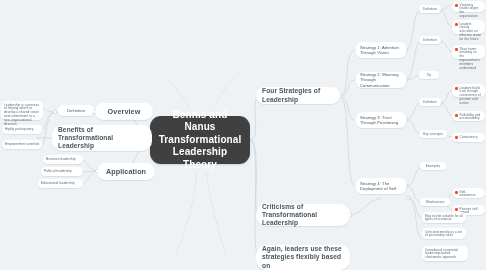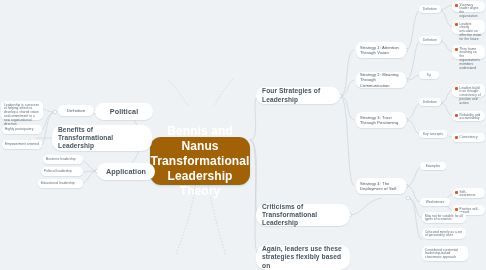--- a/index.html
+++ b/index.html
@@ -18,30 +18,29 @@
     color:#47555e;
     border-radius:9px;
     box-sizing:border-box;
     display:flex;
     align-items:center;
     line-height:1.25;
     box-shadow:0 1px 1px rgba(120,140,155,.18);
     letter-spacing:.1px;
   }
   .central{
-    background:#a16207;
+    background:#404040;
     color:#ffffff;
     border-radius:11px;
     text-align:center;
     justify-content:center;
-    font-size:12px;
+    font-size:10px;
     font-weight:bold;
     padding:6px 7px;
     box-shadow:0 1px 2px rgba(79,150,195,.3);
-    margin-top:21px;
   }
   .lvl1{
     font-size:7.2px;
     font-weight:bold;
     padding:4px 8px;
     justify-content:center;
     text-align:center;
     border-radius:10px;
   }
   .lvl1.wide{font-size:6.6px;text-align:left;justify-content:flex-start;padding:4px 6px;}
@@ -145,21 +144,21 @@
     <circle class="dot" cx="440" cy="41" r="1.8"></circle>
     <circle class="dot" cx="440" cy="103" r="1.8"></circle>
     <circle class="dot" cx="440" cy="134" r="1.8"></circle>
     <circle class="dot" cx="440" cy="202" r="1.8"></circle>
     <circle class="dot" cx="408" cy="198" r="1.8"></circle>
     <circle class="dot" cx="350" cy="215" r="1.8"></circle>
   </svg>
 
   <div class="node central" style="left:150px;top:116px;width:100px;height:48px;">Bennis and Nanus Transformational Leadership Theory</div>
 
-  <div class="node lvl1" style="left:95px;top:103px;width:58px;height:17px;">Political</div>
+  <div class="node lvl1" style="left:95px;top:103px;width:58px;height:17px;">Overview</div>
 
   <div class="node lvl1 wide" style="left:52px;top:125px;width:100px;height:26px;">Benefits of Transformational Leadership</div>
 
   <div class="node lvl1" style="left:97px;top:163px;width:58px;height:17px;text-align:right;">Application</div>
 
   <div class="node lvl2" style="left:58px;top:105px;width:36px;height:11px;">Definition</div>
 
   <div class="node lvl3" style="left:1px;top:101px;width:42px;height:19px;">Leadership is a process of helping others to develop a shared vision and commitment to a new organizational direction</div>
   <div class="node lvl3" style="left:2px;top:125px;width:40px;height:9px;">Highly participatory</div>
   <div class="node lvl3" style="left:2px;top:140px;width:40px;height:9px;">Empowerment oriented</div>

